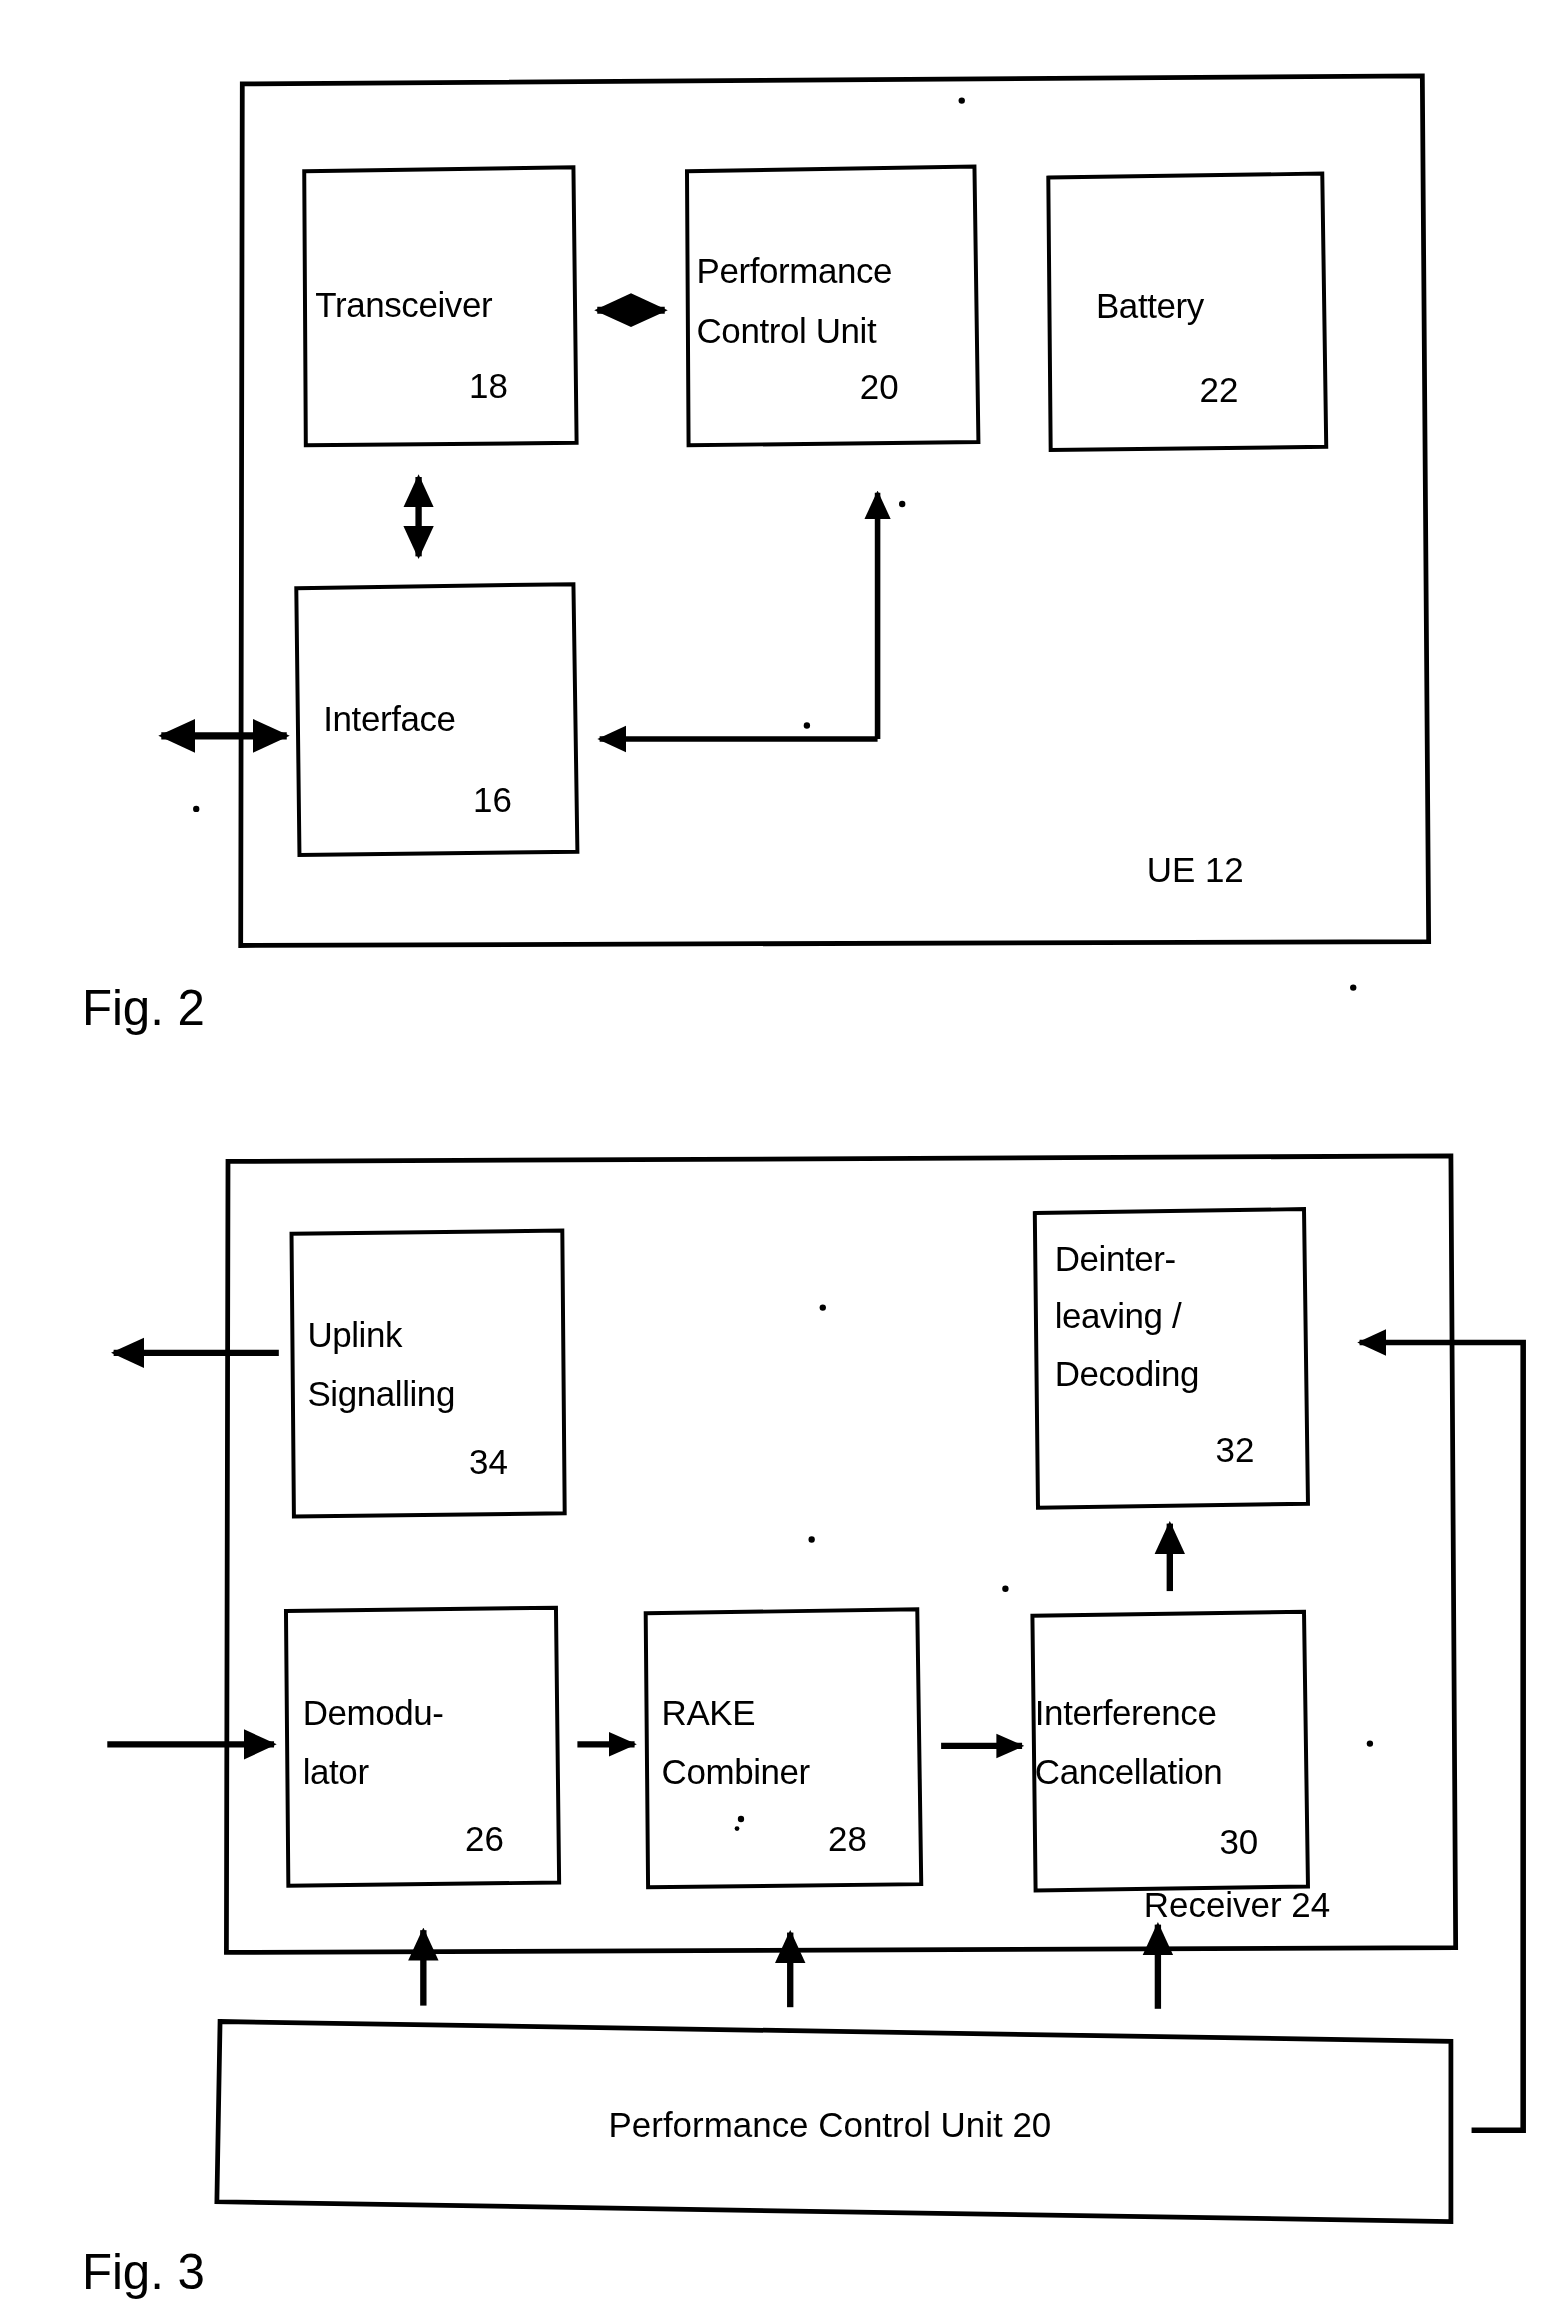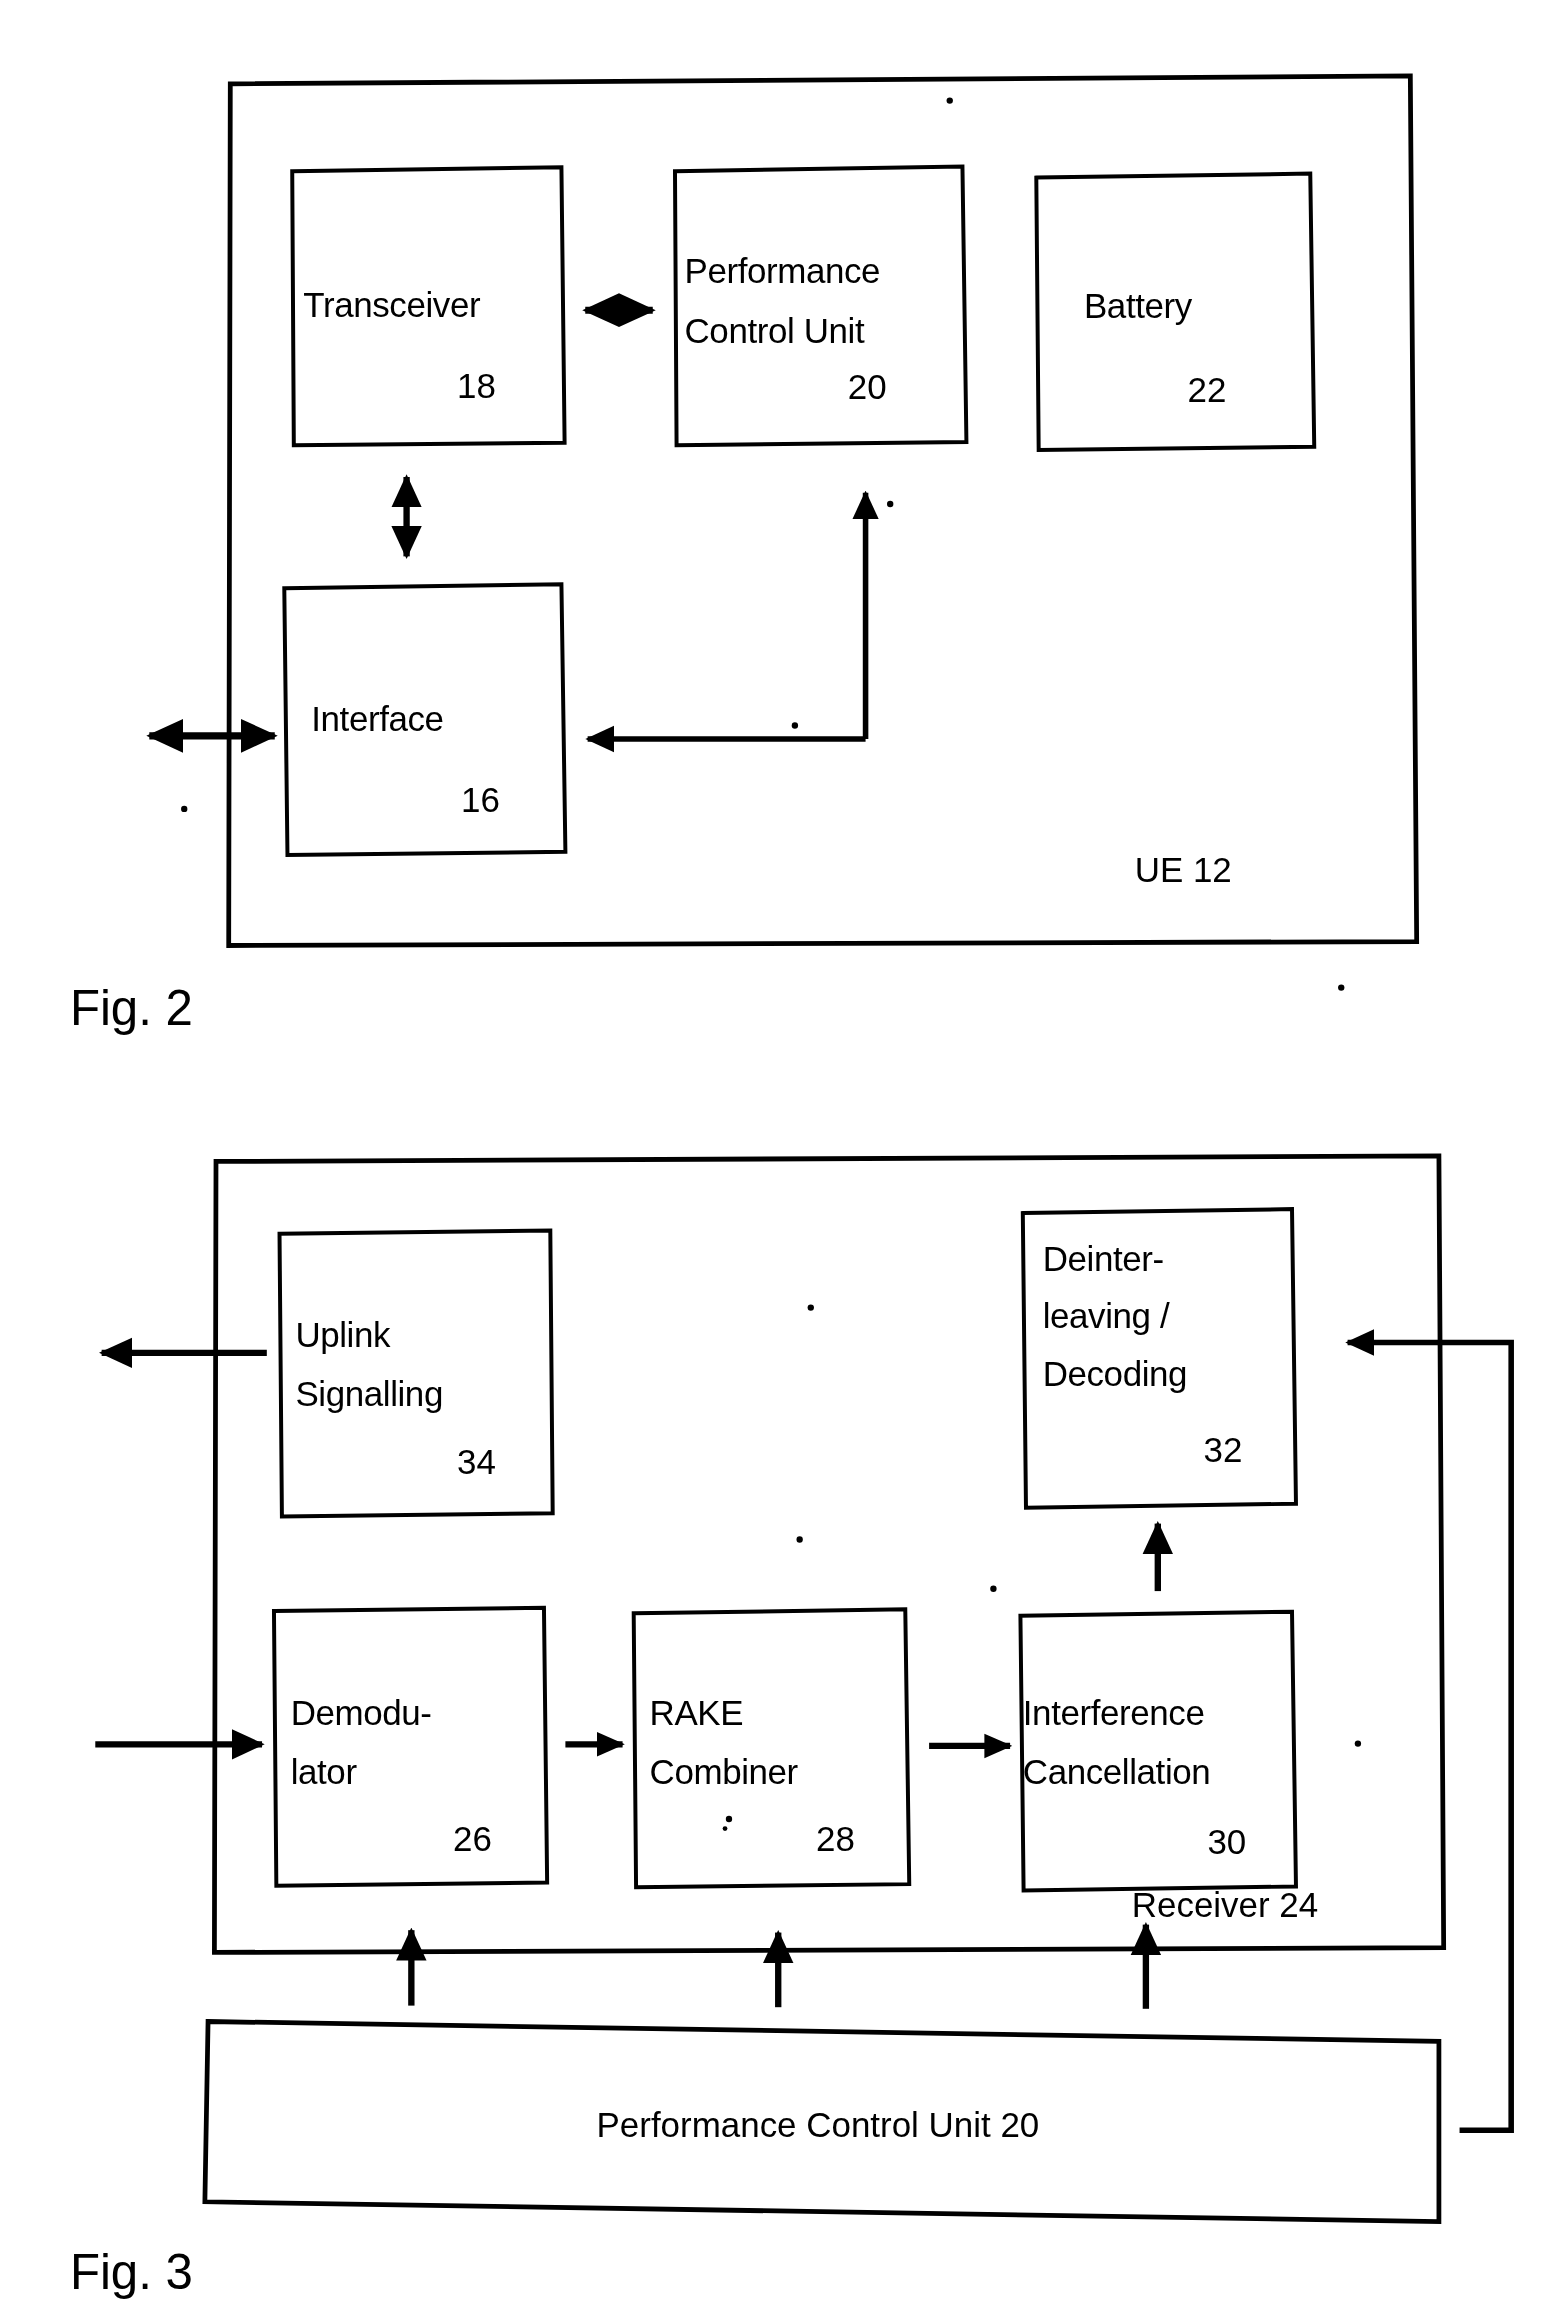--- a/index.html
+++ b/index.html
@@ -13,20 +13,21 @@
     position: relative;
     font-family: "Liberation Sans", sans-serif;
     color: #000000;
     overflow: hidden;
   }
   .sheet {
     position: absolute;
     inset: 0;
     width: 1474px;
     height: 2319px;
+    margin-left: 12px;
   }
   svg.diagram {
     position: absolute;
     top: 0;
     left: 0;
     width: 1562px;
     height: 2319px;
     overflow: visible;
   }
   

